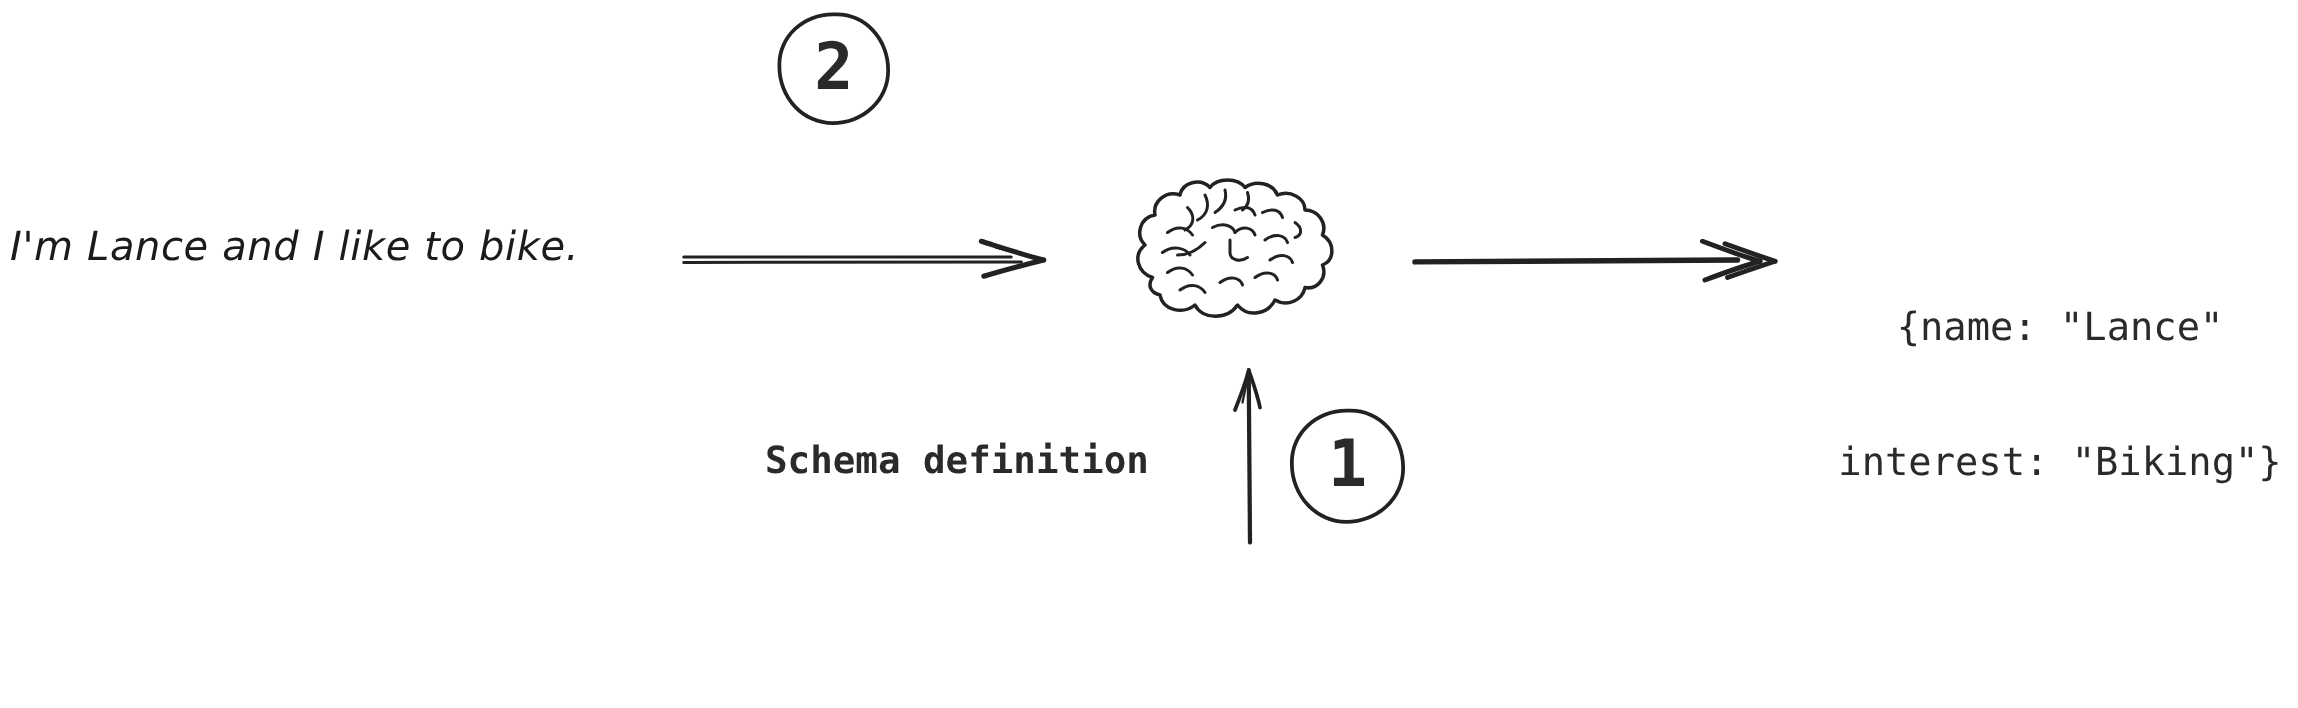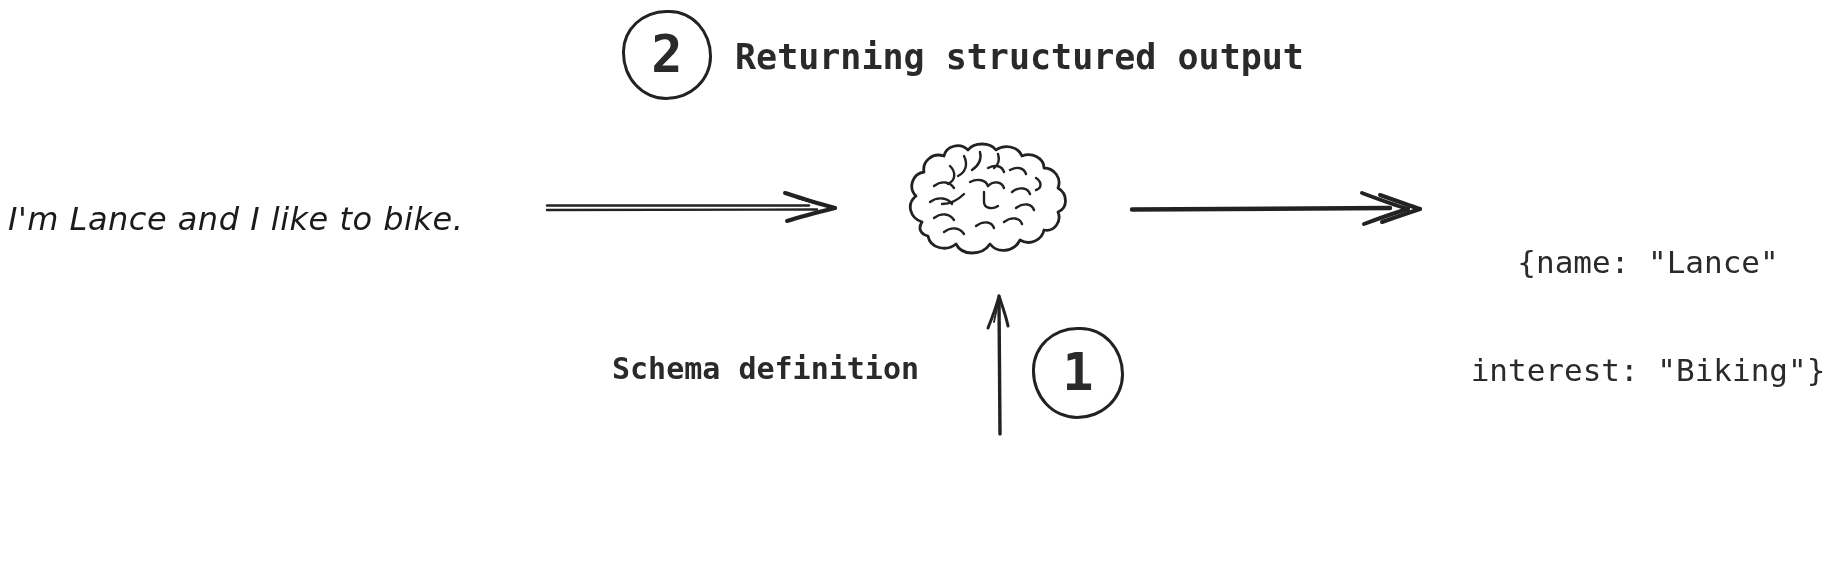--- a/index.html
+++ b/index.html
@@ -72,23 +72,22 @@
   }
 </style>
 </head>
 <body>
 
 <div id="canvas">
 
   <div class="abs step-badge" style="left:622px;top:10px;">
     <span class="step-number">2</span>
   </div>
-  <div class="abs title-label" style="left:735px;top:37px;">Returning structured output</div>
 
-  <div class="abs handwriting" style="left:8px;top:178px;margin-top:22px;">I'm Lance and I like to bike.</div>
+  <div class="abs handwriting" style="left:8px;top:178px;">I'm Lance and I like to bike.</div>
 
   <svg class="abs" style="left:545px;top:185px;" width="300" height="44" viewBox="0 0 300 44">
     <path class="ink" stroke-width="2.4" d="M 2 20.5 L 264 20.5"></path>
     <path class="ink" stroke-width="2.4" d="M 2 25 L 272 24.5"></path>
     <path class="ink" stroke-width="4" d="M 240 8 C 256 13, 274 19, 290 23"></path>
     <path class="ink" stroke-width="4" d="M 290 23 C 274 27, 258 31, 242 36"></path>
     <path class="ink" stroke-width="2" d="M 252 13 L 284 21.5"></path>
   </svg>
 
   <svg class="abs" style="left:900px;top:142px;" width="172" height="128" viewBox="0 0 172 128">

